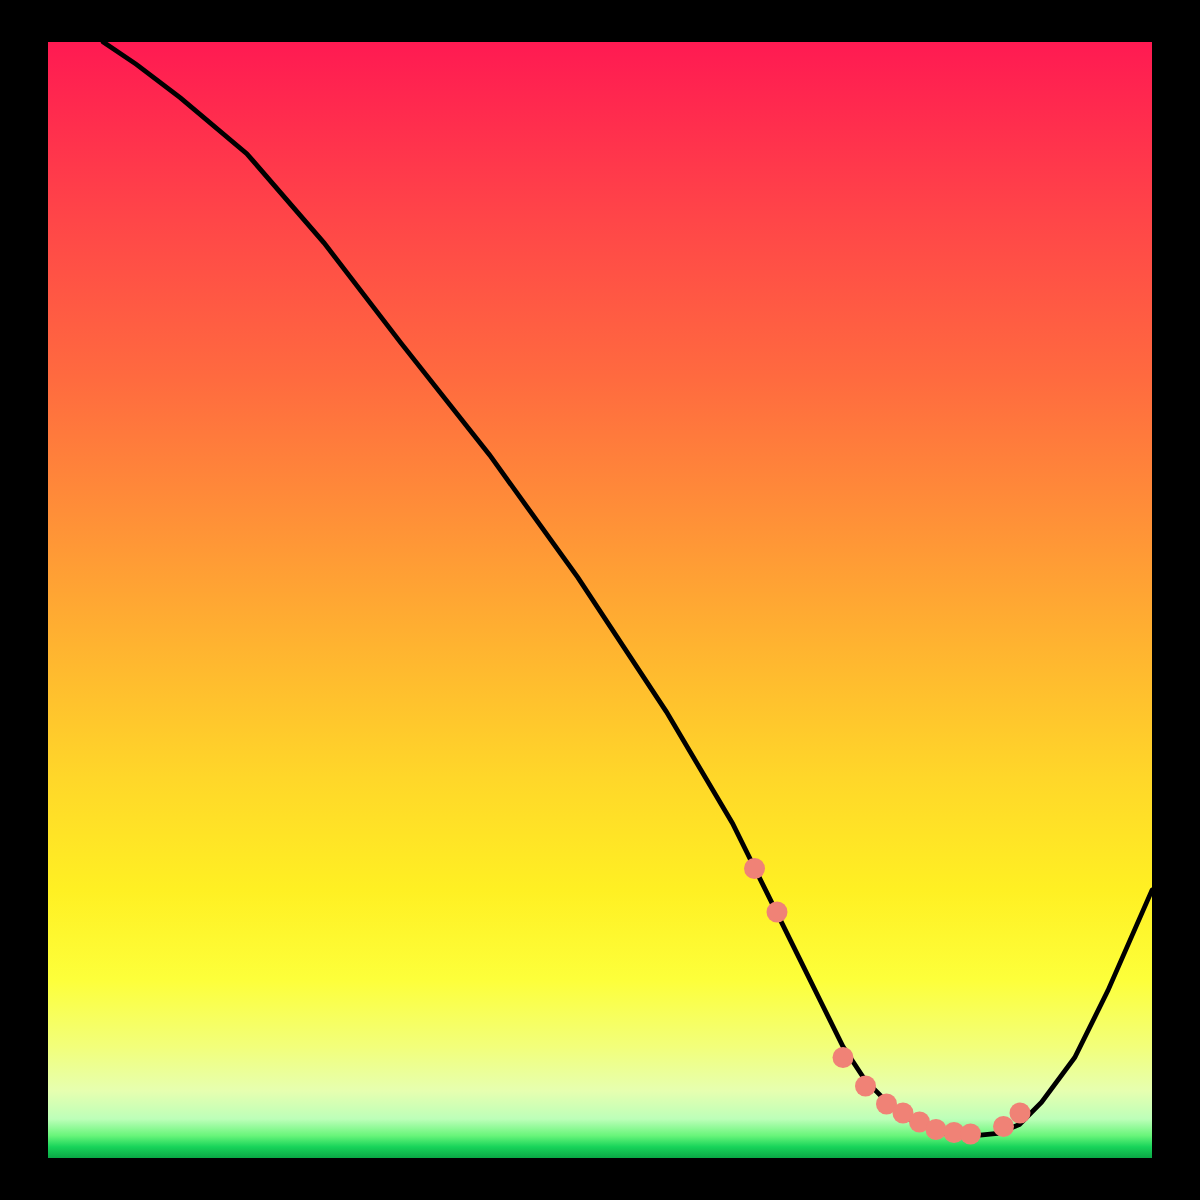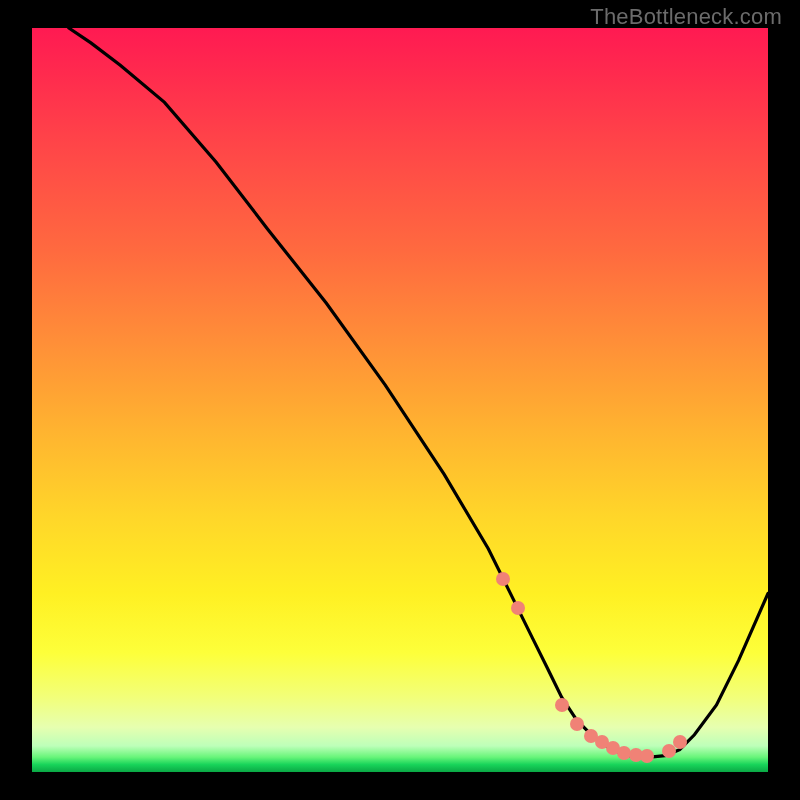--- a/index.html
+++ b/index.html
@@ -73,21 +73,20 @@
     background: #f08276;
     z-index: 3;
     transform: translate(-50%, -50%);
   }
 </style>
 </head>
 <body>
 
 <div class="frame">
 
-  <div class="watermark">TheBottleneck.com</div>
 
   <div class="plot">
     <div class="gradient"></div>
 
     <svg class="curve" viewBox="0 0 736 744" preserveAspectRatio="none">
       <path fill="none" stroke="#000" stroke-width="3.2" stroke-linecap="round" d="M36.8 0.0 L58.9 14.9 L88.3 37.2 L132.5 74.4 L184.0 133.9 L235.5 200.9 L294.4 275.3 L353.3 357.1 L412.2 446.4 L456.3 520.8 L478.4 565.4 L500.5 610.1 L515.2 639.8 L529.9 669.6 L544.6 691.9 L559.4 706.8 L574.1 718.0 L588.8 725.4 L603.5 729.1 L618.2 729.1 L633.0 727.6 L647.7 721.7 L662.4 706.8 L684.5 677.0 L706.6 632.4 L736.0 565.4"></path>
     </svg>
 
     <div>
         <div class="marker" style="left: 471.04px; top: 550.56px; background: rgb(240, 130, 118);"></div>

